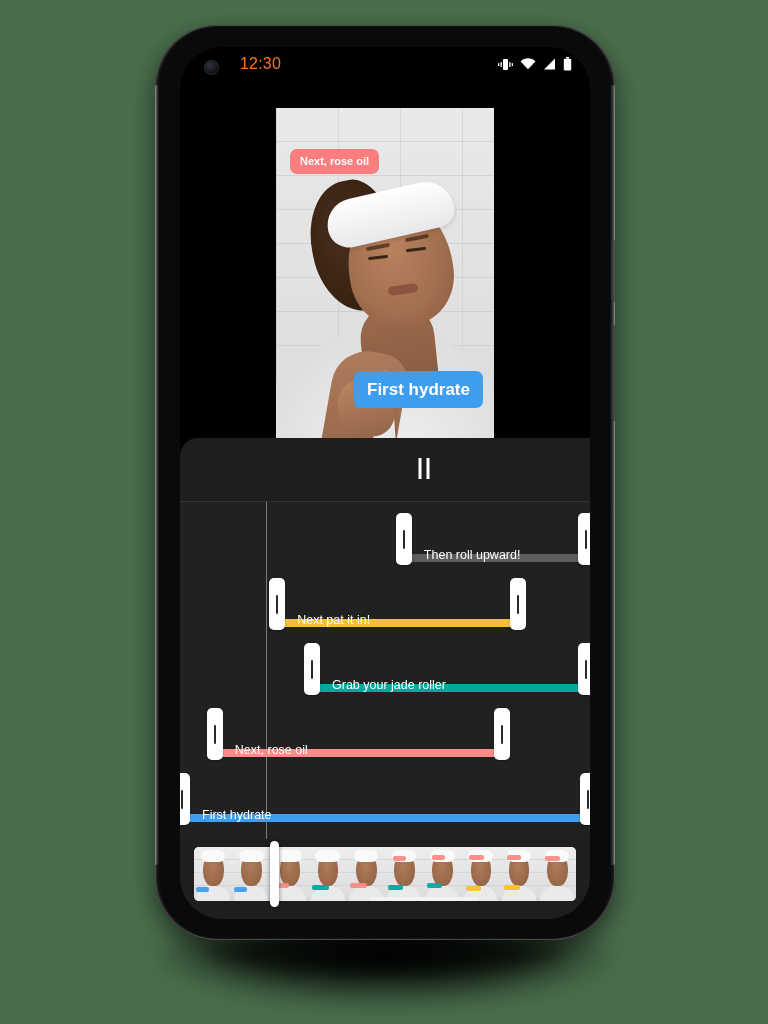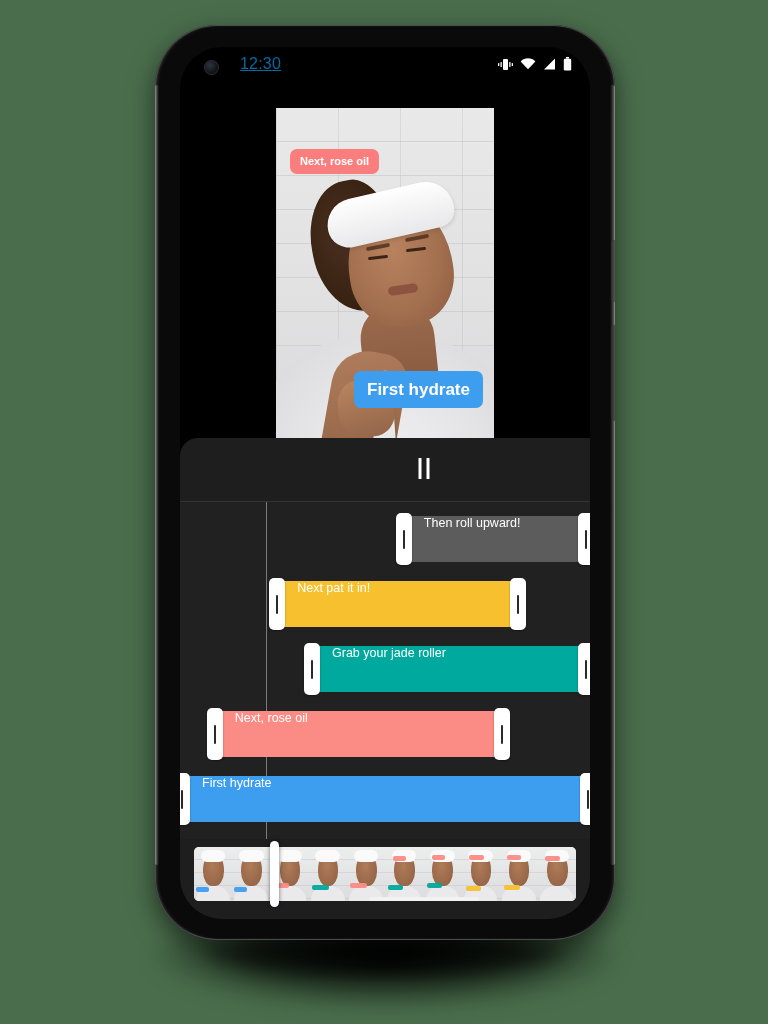--- a/index.html
+++ b/index.html
@@ -66,21 +66,21 @@
   .statusbar{
     position:absolute;left:0;top:0;width:410px;height:40px;
     display:flex;align-items:center;color:#fff;
   }
   .punch{
     position:absolute;left:24px;top:13px;width:15px;height:15px;border-radius:50%;
     background:radial-gradient(circle at 40% 35%,#2e3540 0%,#121418 55%,#05070a 100%);
     box-shadow:inset 0 0 0 1px #23282e;
   }
   .sb-time{
-    position:absolute;left:60px;top:8px;font-size:16px;letter-spacing:.2px;color:#0369a1;text-decoration:underline;
+    position:absolute;left:60px;top:8px;font-size:16px;letter-spacing:.2px;color:#f97316;
   }
   .sb-icons{
     position:absolute;right:18px;top:10px;display:flex;align-items:center;gap:7px;
   }
   .sb-icons svg{display:block}
 
   
   .preview{
     position:absolute;left:96px;top:61px;width:218px;height:369px;
     background:#cfcfcf;overflow:hidden;
@@ -184,21 +184,21 @@
     position:absolute;right:22px;top:23px;color:#fff;font-size:15px;
     letter-spacing:1.1px;font-weight:bold;cursor:pointer;
   }
 
   .tl-wrap{
     position:absolute;left:0;top:63px;width:410px;height:338px;
     background:#212121;border-top:1px solid #343434;
   }
   .tl-row{position:absolute;height:46px;}
   .clip{
-    position:absolute;inset:0;border-radius:3px;display:flex;align-items:flex-start;
+    position:absolute;inset:0;border-radius:3px;display:flex;align-items:flex-end;margin-top:38px;
   }
   .clip-label{
     color:#fff;font-size:12.5px;padding-left:20px;white-space:nowrap;
     overflow:hidden;text-overflow:ellipsis;
   }
   .handle{
     position:absolute;top:-3px;width:16px;height:52px;background:#fff;
     border-radius:5px;display:flex;align-items:center;justify-content:center;
     box-shadow:0 1px 2px rgba(0,0,0,.35);
   }

